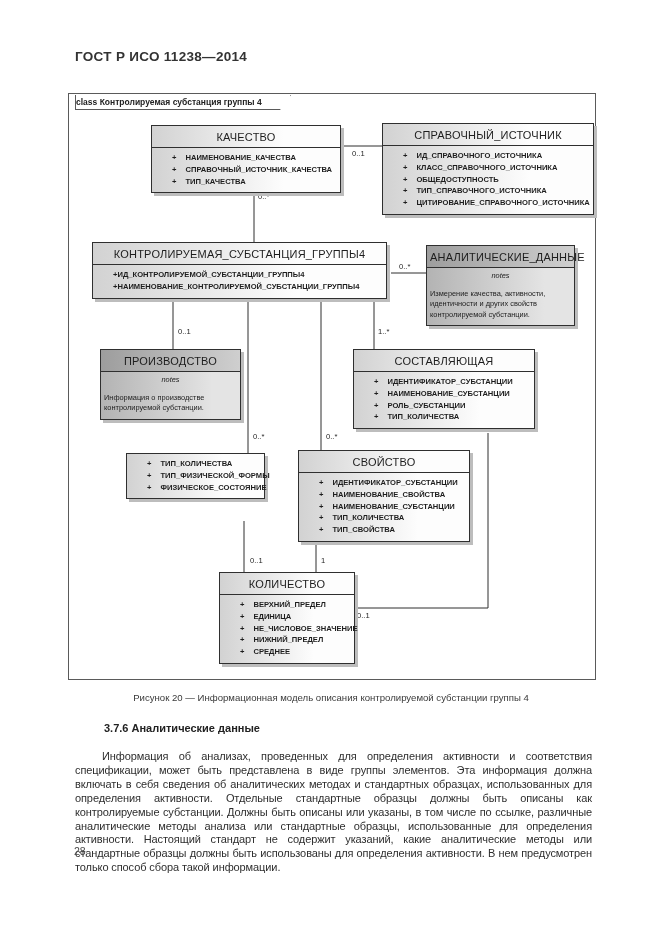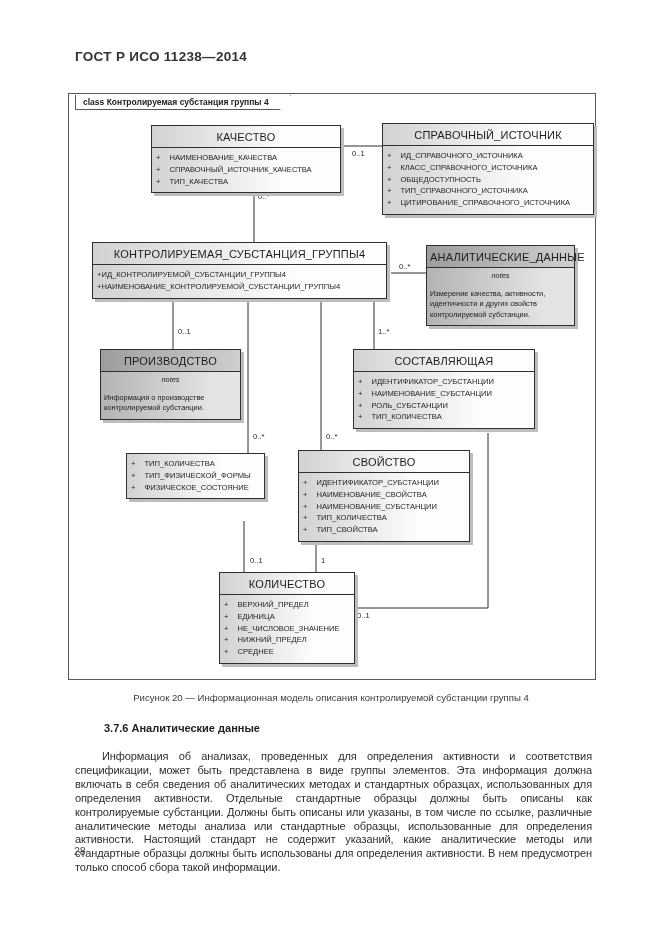--- a/index.html
+++ b/index.html
@@ -15,34 +15,34 @@
   
   .frame{
     position:absolute;left:68px;top:93px;width:526px;height:585px;
     border:1px solid #5a5a5a;background:#fff;
   }
   .frame-tab{
     position:absolute;left:6px;top:1px;height:15px;width:216px;
     border-bottom:1px solid #5a5a5a;border-right:1px solid #5a5a5a;
     clip-path:polygon(0 0,100% 0,calc(100% - 11px) 100%,0 100%);
     background:#fff;font-size:8.5px;font-weight:bold;color:#222;
-    line-height:15px;padding-left:7px;box-sizing:border-box;
+    line-height:15px;box-sizing:border-box;
     border-left:1px solid #5a5a5a;
   }
   
   .cls{
     position:absolute;border:1px solid #2f2f2f;
     background:linear-gradient(to right,#d2d2d2,#fdfdfd 70%);
     box-shadow:3px 3px 0 #bdbdbd;font-size:7.6px;color:#1d1d1d;
   }
   .cls .title{
     text-align:center;font-weight:normal;font-size:11px;letter-spacing:.2px;
     padding:5px 3px 4px 3px;border-bottom:1px solid #2f2f2f;white-space:nowrap;
   }
-  .cls .attrs{padding:4px 3px 5px 4px;}
+  .cls .attrs{padding:4px 3px 5px 20px;font-weight:bold;}
   .attr{white-space:nowrap;line-height:1.55;}
   .attr .plus-gap{display:inline-block;width:9px;}
   
   .note{
     background:linear-gradient(to right,#b3b3b3,#e4e4e4 80%);
   }
   .note .title{background:linear-gradient(to right,#9d9d9d,#cfcfcf);}
   .note .nbody{padding:2px 3px 5px 3px;}
   .note .nlabel{text-align:center;font-style:italic;font-size:7.4px;margin:1px 0 2px 0;}
   .note .ntext{font-size:7.4px;line-height:1.4;margin-top:9px;}

